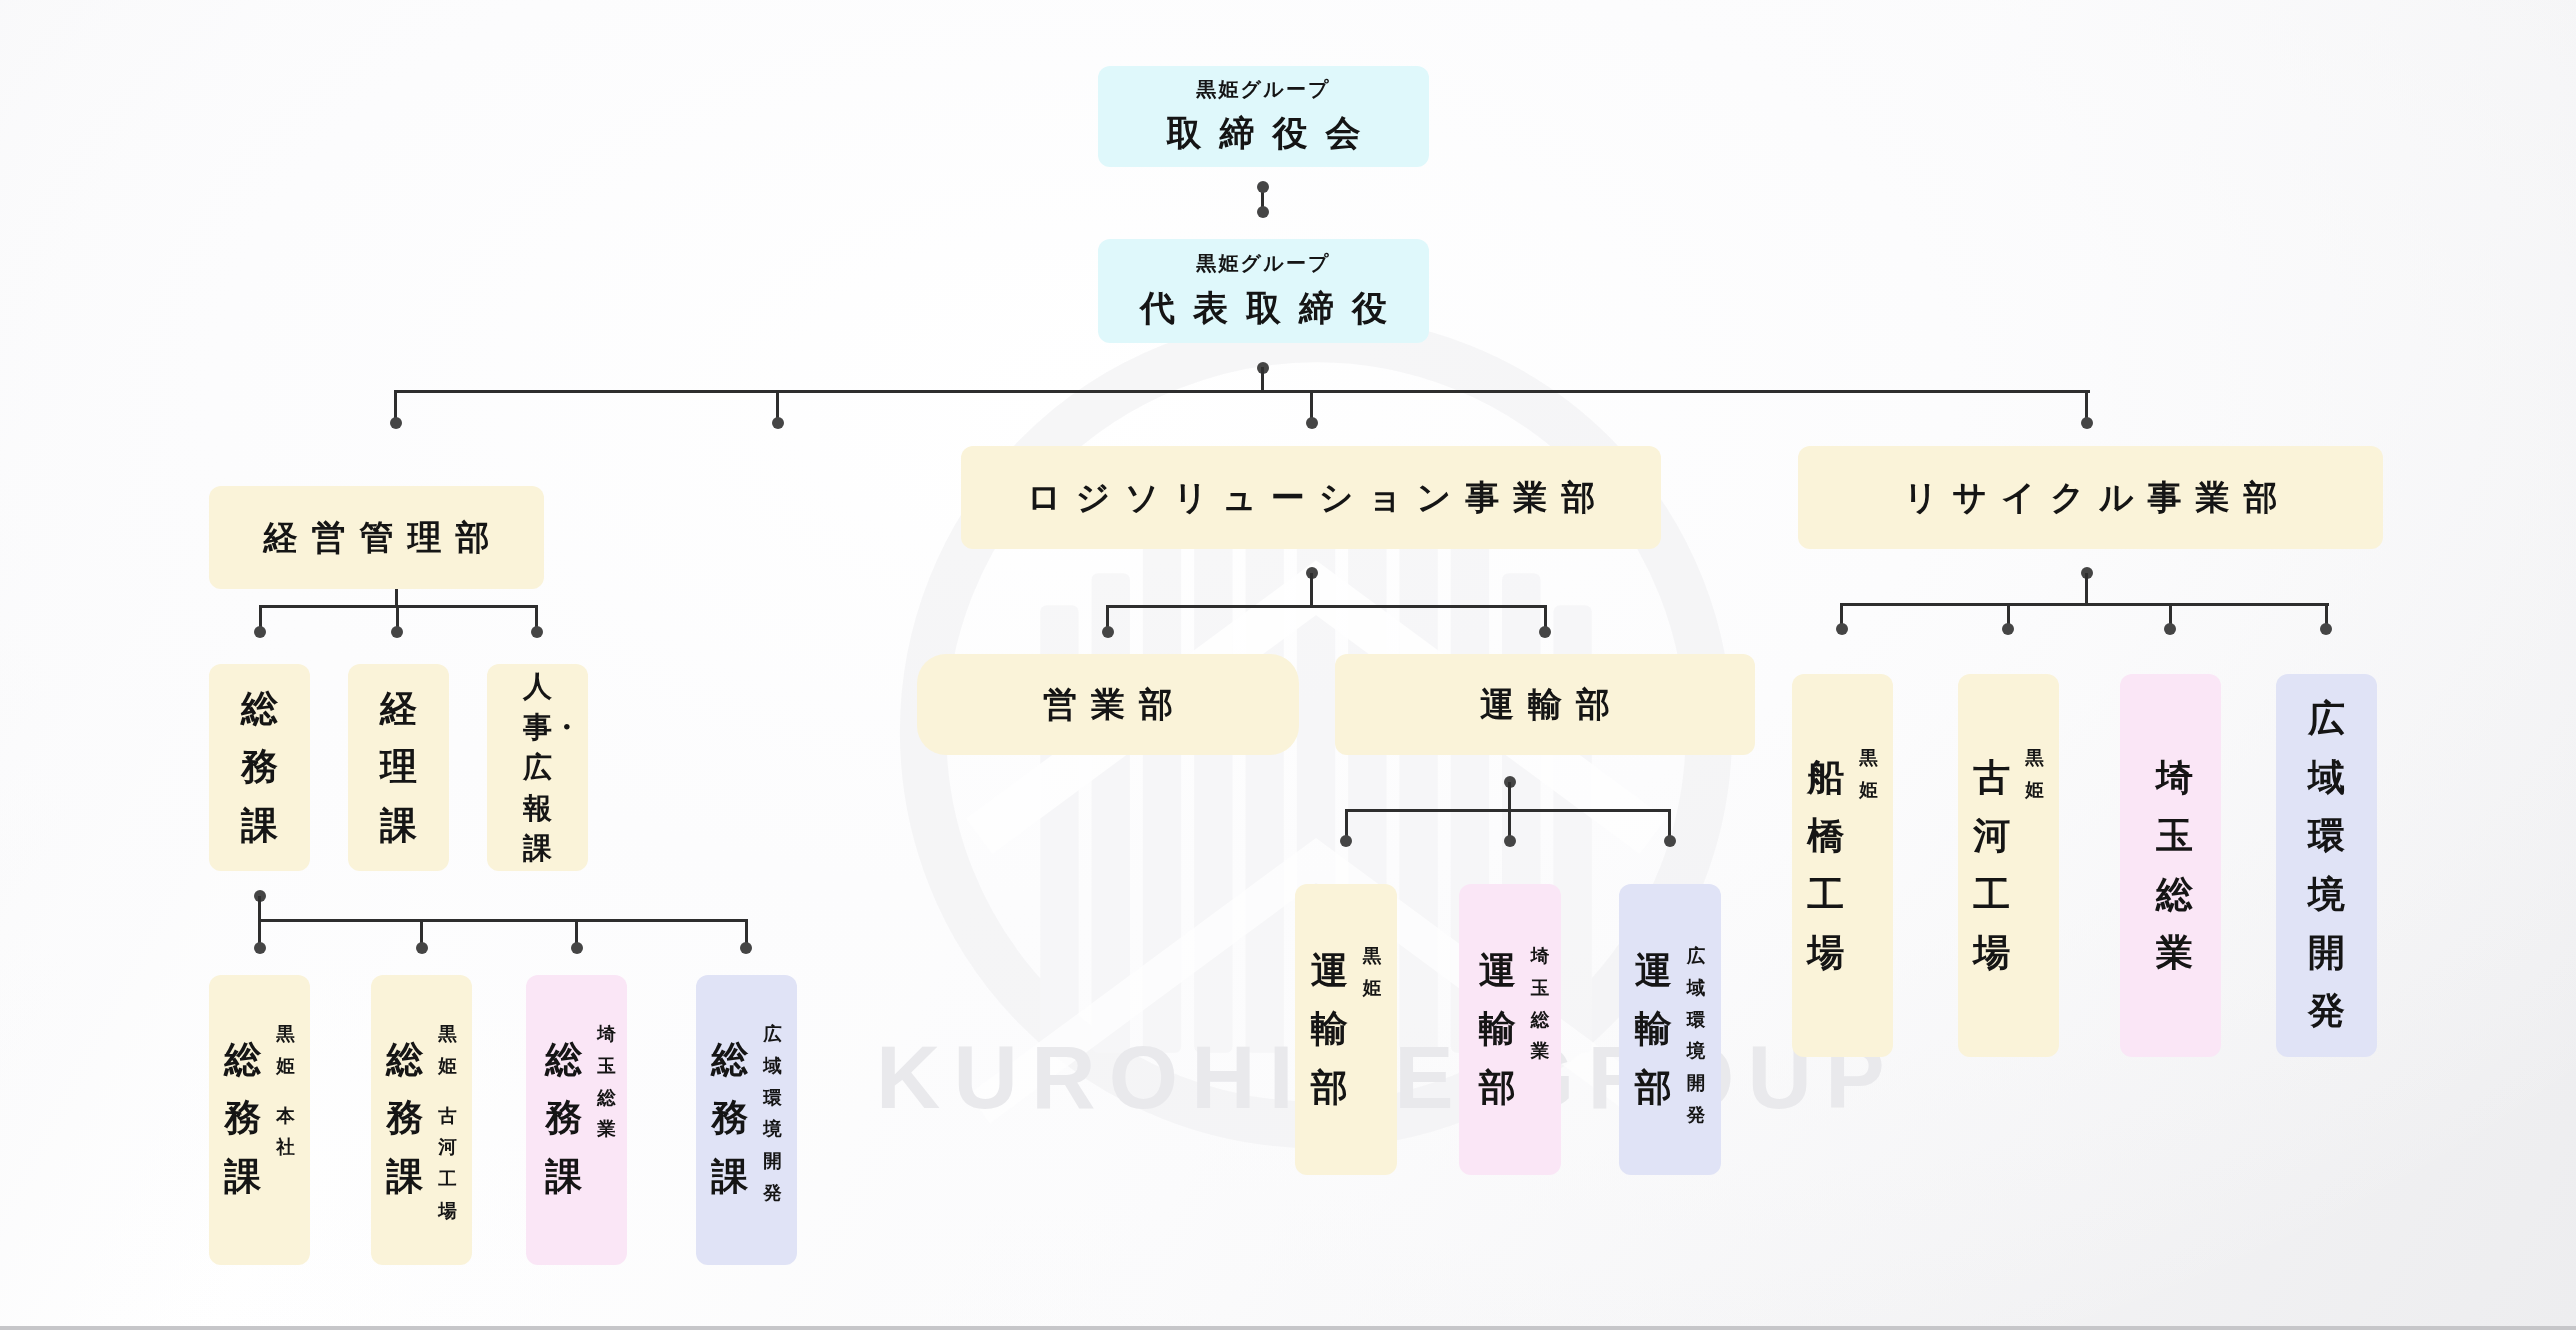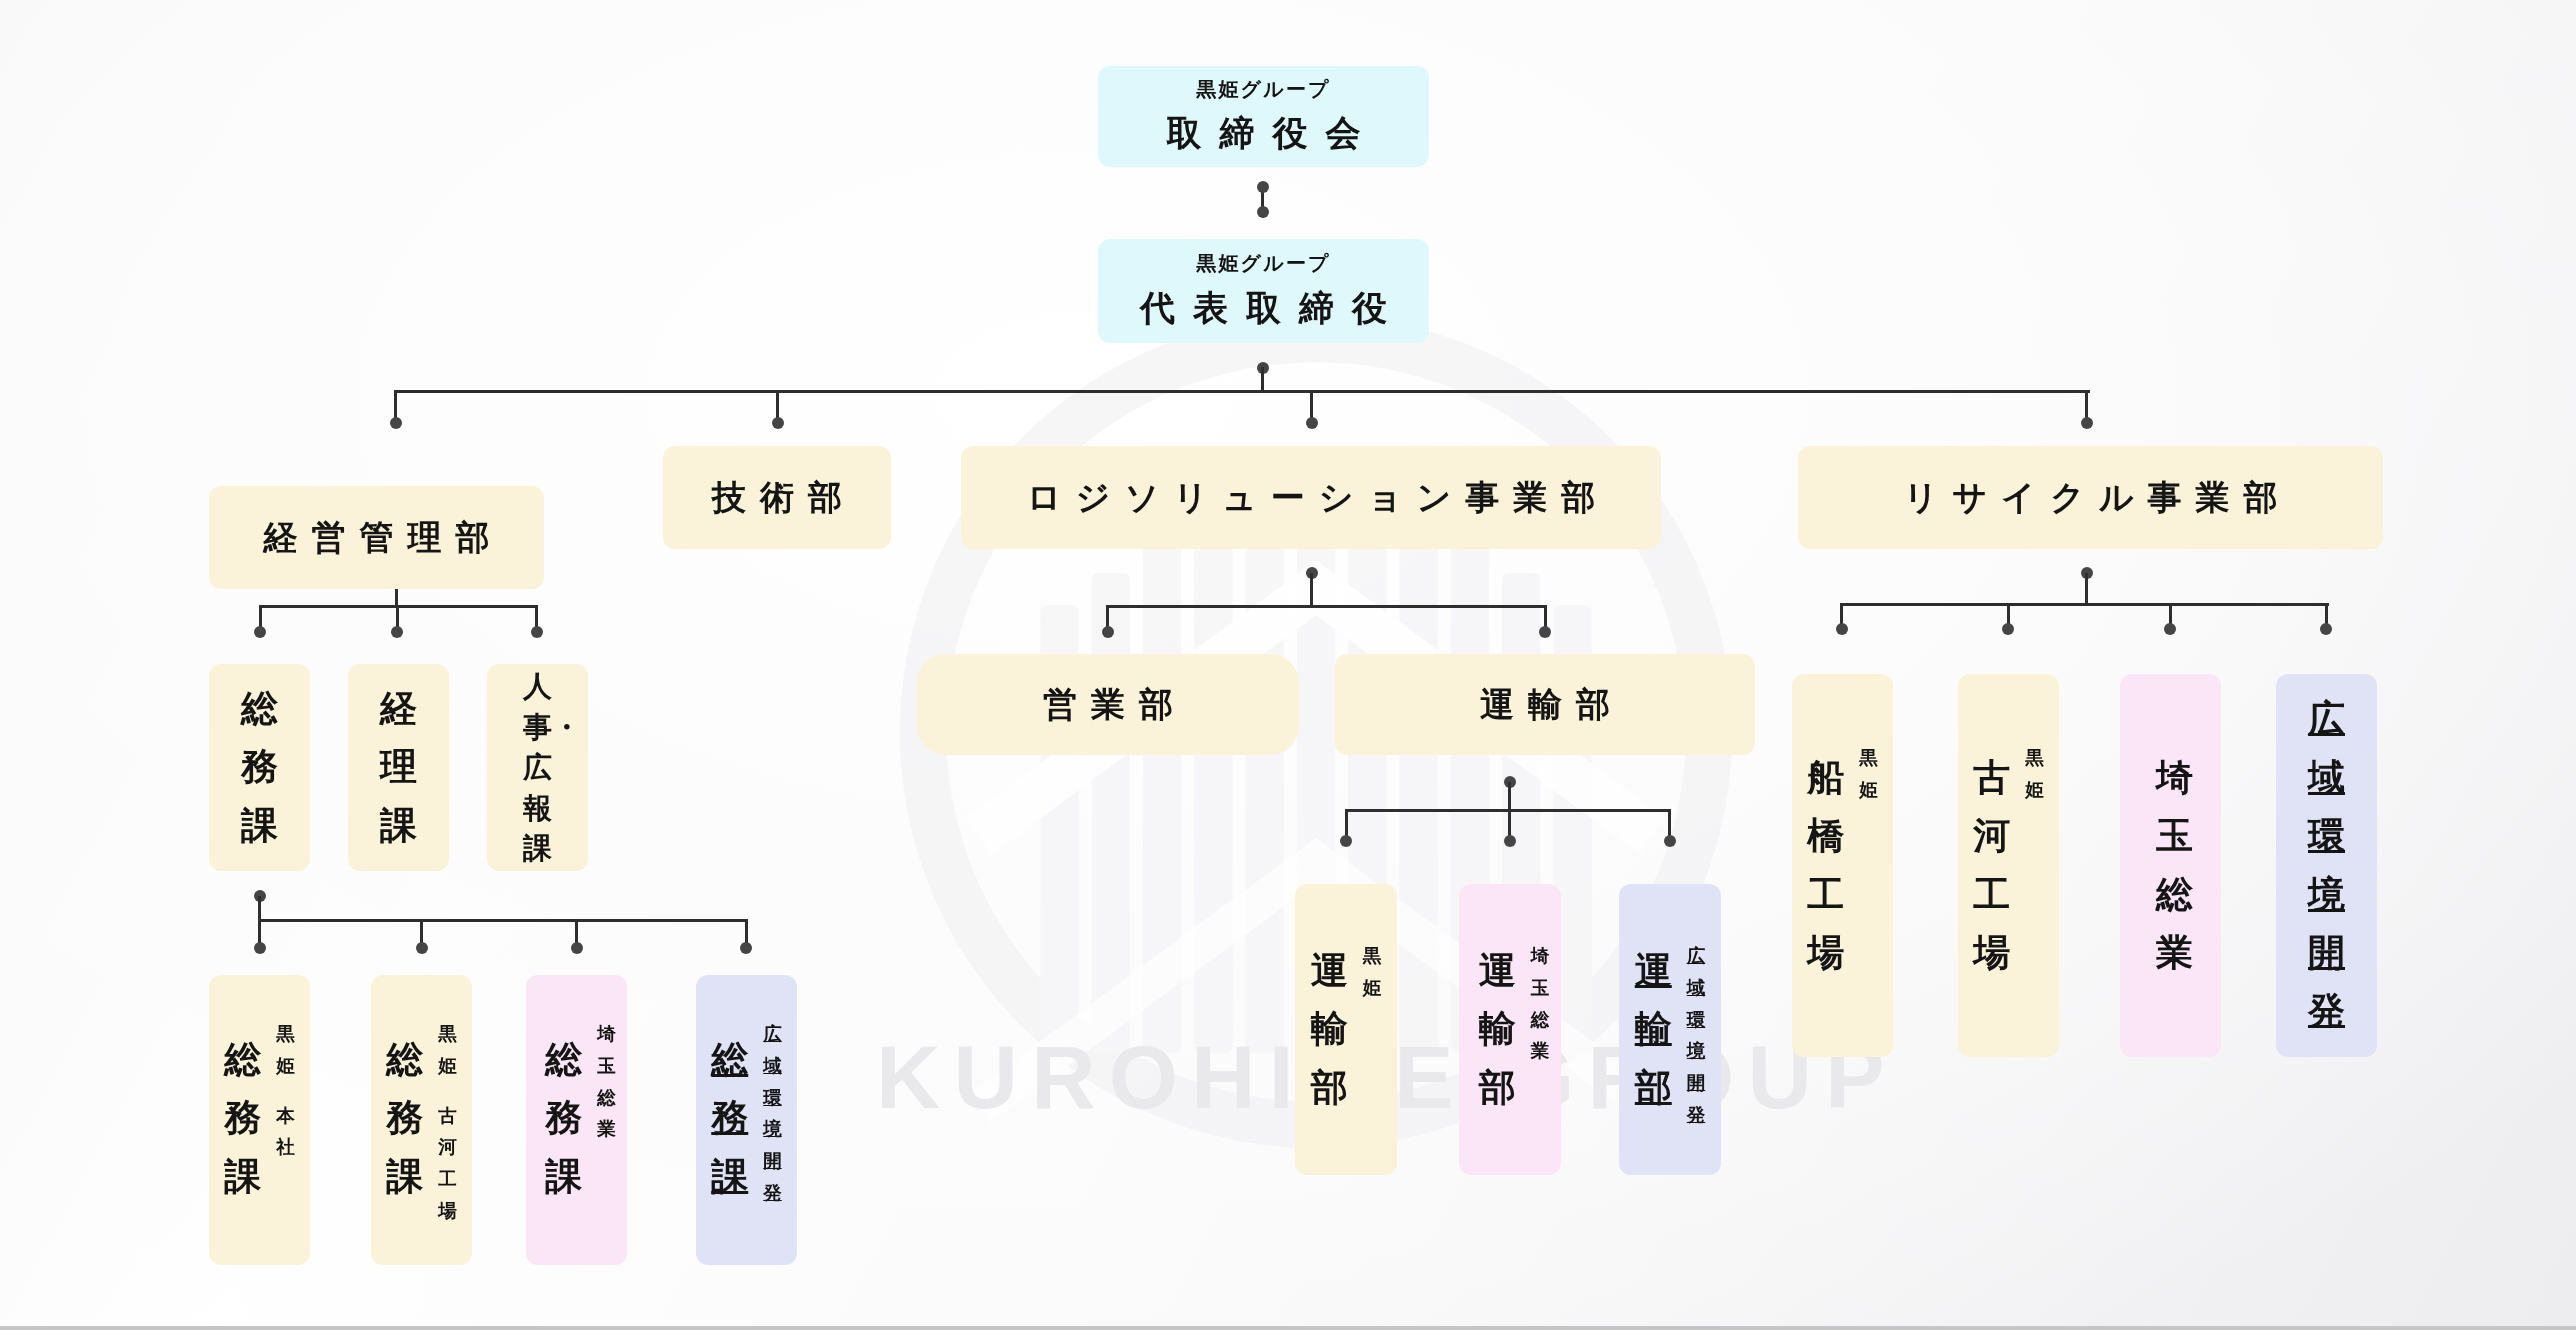--- a/index.html
+++ b/index.html
@@ -22,21 +22,21 @@
     font-size:89px;font-weight:700;letter-spacing:13.3px;color:#e9e9ec;white-space:nowrap;
   }
   
   .line{position:absolute;background:#2e2e2e;z-index:2;}
   .dot{position:absolute;width:12px;height:12px;border-radius:50%;background:#454545;z-index:2;}
   
   .box{position:absolute;border-radius:12px;z-index:3;box-sizing:border-box;}
   .bg-cyan{background:#dff8fb;}
   .bg-cream{background:#faf3d9;}
   .bg-pink{background:#fae6f6;padding-left:8px;}
-  .bg-lav{background:#e0e3f6;text-decoration:underline;}
+  .bg-lav{background:#e0e3f6;}
   
   .topbox{display:flex;flex-direction:column;align-items:center;justify-content:center;}
   .topbox .small{font-size:20px;font-weight:700;letter-spacing:2.2px;}
   .topbox .big{font-size:35px;font-weight:700;letter-spacing:18px;padding-left:18px;margin-top:7.4px;white-space:nowrap;}
   
   .hbox{display:flex;align-items:center;justify-content:center;}
   .h-title{font-size:34px;font-weight:700;letter-spacing:14px;padding-left:14px;white-space:nowrap;}
   
   .vbox{display:flex;flex-direction:row;justify-content:center;align-items:flex-start;gap:15px;}
   .vbox.center{align-items:center;}
@@ -157,23 +157,20 @@
   </div>
 
   <div class="box topbox bg-cyan" style="left:1098px;top:239px;width:331px;height:104px;">
     <div class="small">黒姫グループ</div>
     <div class="big">代表取締役</div>
   </div>
 
   <div class="box hbox bg-cream" style="left:209px;top:446px;width:335px;height:103px;margin-top:40px;">
     <div class="h-title">経営管理部</div>
   </div>
-  <div class="box hbox bg-cream" style="left:663px;top:446px;width:228px;height:103px;">
-    <div class="h-title">技術部</div>
-  </div>
   <div class="box hbox bg-cream" style="left:961px;top:446px;width:700px;height:103px;">
     <div class="h-title">ロジソリューション事業部</div>
   </div>
   <div class="box hbox bg-cream" style="left:1798px;top:446px;width:585px;height:103px;">
     <div class="h-title">リサイクル事業部</div>
   </div>
 
   <div class="box vbox center bg-cream" style="left:209px;top:664px;width:101px;height:207px;">
     <div class="vtitle">総務課</div>
   </div>

